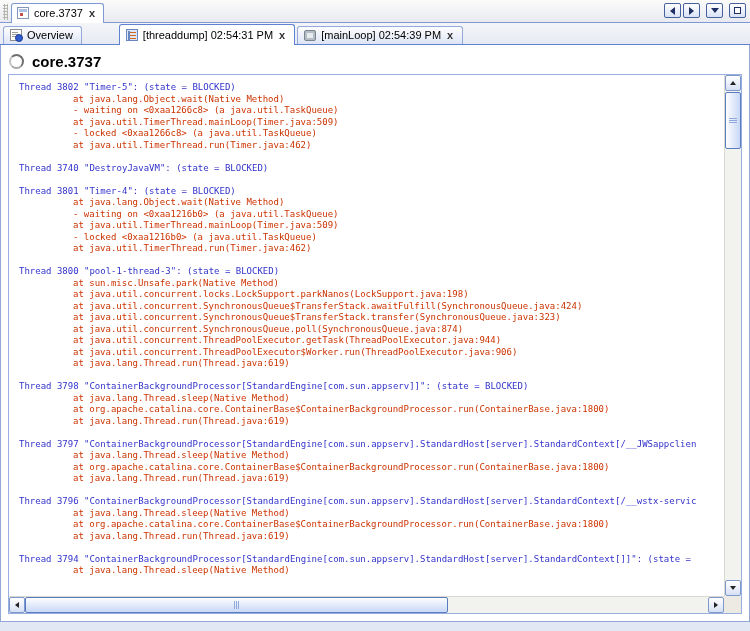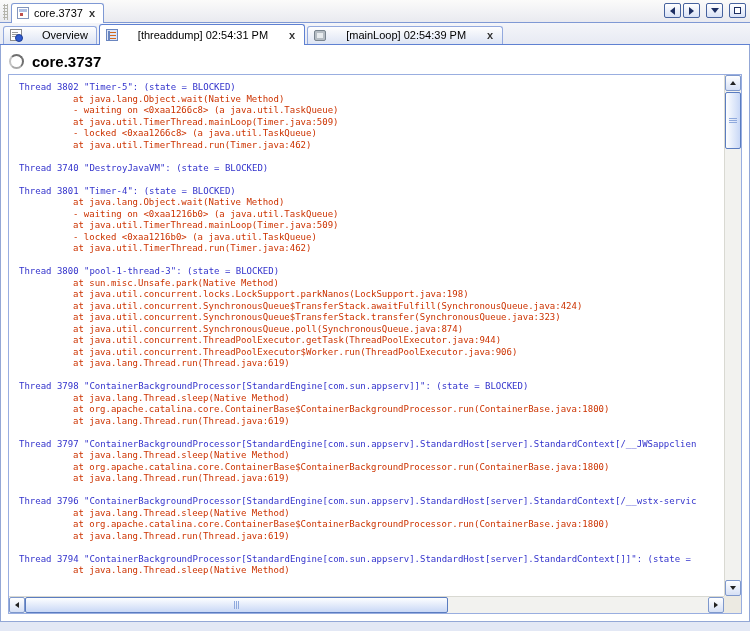--- a/index.html
+++ b/index.html
@@ -51,28 +51,28 @@
   .max-glyph{width:7px;height:7px;border:1.5px solid #1d2f63;box-sizing:border-box;background:#fff;}
 
   
   .sub-tabstrip{
     height:21px;flex:0 0 21px;
     background:linear-gradient(#f4f5f9,#e7eaf3);
     border-bottom:1px solid #5f81d2;
     display:flex;align-items:flex-end;padding-left:3px;position:relative;
   }
   .sub-tab{
-    display:flex;align-items:center;gap:20px;font-size:11px;
+    display:flex;align-items:center;gap:5px;font-size:11px;
     border:1px solid #93a9de;border-bottom:none;border-radius:3px 3px 0 0;
     height:18px;box-sizing:border-box;margin-right:2px;
     padding:1px 8px 2px 6px;
     background:linear-gradient(#fefefe,#dde4f4);
   }
   .sub-tab.selected{
-    background:#fff;height:21px;border-color:#5f81d2;margin-bottom:-1px;z-index:2;
+    background:#fff;height:21px;border-color:#5f81d2;margin-bottom:-1px;z-index:2;margin-left:35px;
   }
   .ov-icon{width:12px;height:12px;position:relative;background:#fff;border:1px solid #8c8c8c;box-sizing:border-box;}
   .ov-icon::before{content:"";position:absolute;left:1px;top:2px;right:3px;height:1px;background:#9a9a9a;box-shadow:0 2px 0 #9a9a9a,0 4px 0 #9a9a9a;}
   .ov-icon::after{content:"";position:absolute;right:-2px;bottom:-2px;width:8px;height:8px;border-radius:50%;background:#2f5bd0;border:1px solid #1d3c94;box-sizing:border-box;}
   .td-icon{width:12px;height:12px;position:relative;background:#dce6f8;border:1px solid #6a86c0;box-sizing:border-box;}
   .td-icon::before{content:"";position:absolute;left:1px;top:2px;width:8px;height:1px;background:#d2691e;box-shadow:0 3px 0 #d2691e,0 6px 0 #d2691e;}
   .td-icon::after{content:"";position:absolute;left:1px;top:1px;width:2px;height:9px;background:#6a86c0;}
   .hd-icon{width:12px;height:11px;position:relative;background:#b6bdc4;border:1px solid #79848e;border-radius:2px;box-sizing:border-box;}
   .hd-icon::before{content:"";position:absolute;left:2px;top:2px;right:2px;bottom:2px;background:#e8ecef;}
 

